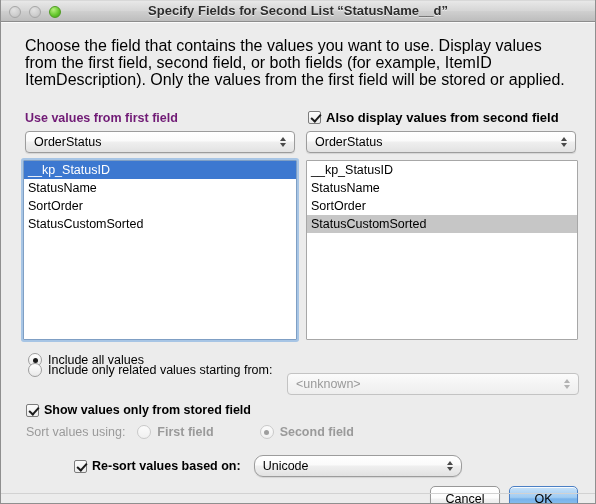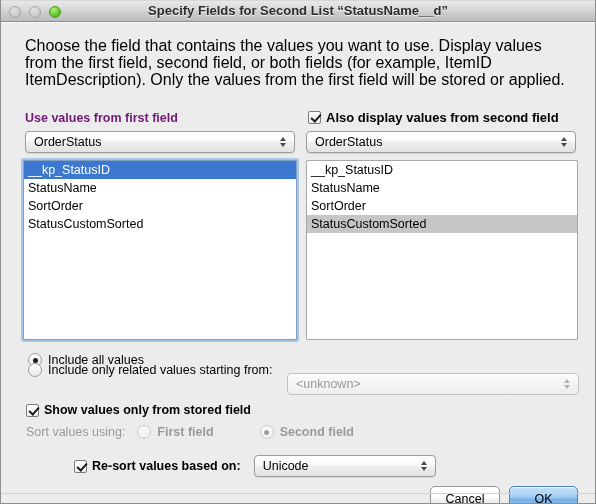--- a/index.html
+++ b/index.html
@@ -411,21 +411,21 @@
       <span class="sort-gap"></span>
       <span class="sort-opt">
         <span class="radio dim on"></span>
         <span class="txt dim">Second field</span>
       </span>
     </div>
 
     <div class="ctrl-row" id="row-resort">
       <span class="checkbox checked"></span>
       <span class="txt bold">Re-sort values based on:</span>
-      <span class="popup" style="position:relative;left:8px;top:0;width:182px;">
+      <span class="popup" style="position:relative;left:8px;top:0;width:208px;border-radius:9px;">
         <span class="pv">Unicode</span>
         <span class="arrows"></span>
       </span>
     </div>
 
     <div class="btn" id="btn-cancel">Cancel</div>
     <div class="btn" id="btn-ok">OK</div>
 
     <div class="bottom-rule"></div>
   </div>

